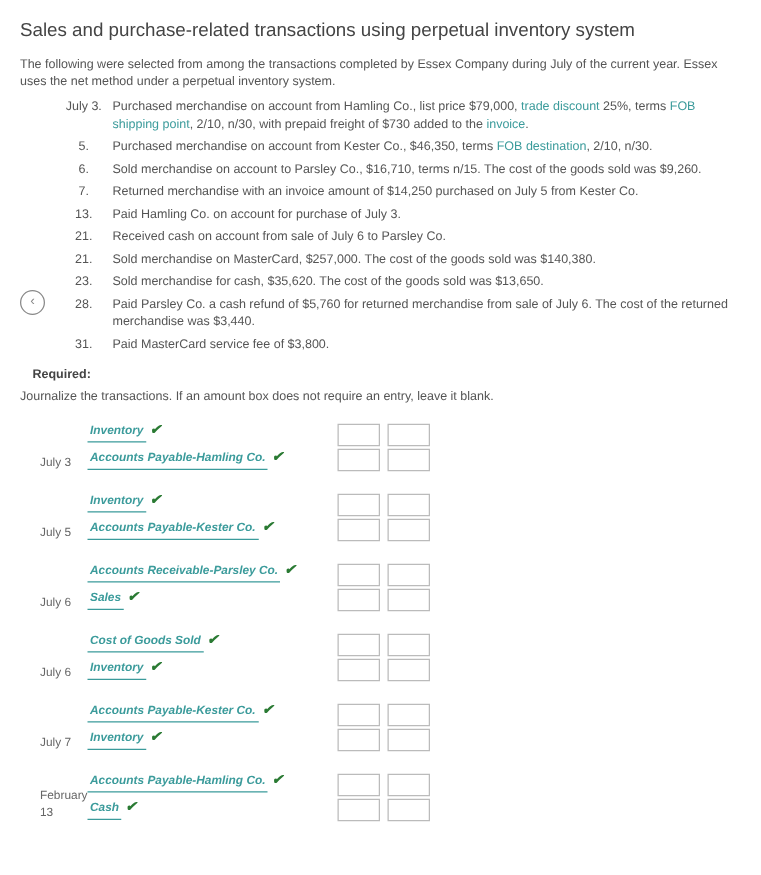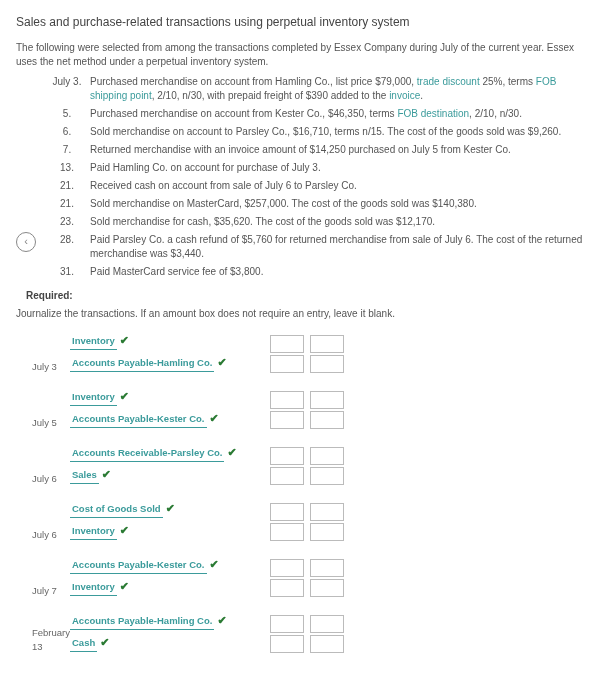--- a/index.html
+++ b/index.html
@@ -6,21 +6,21 @@
   body {
     font-family: Arial, Helvetica, sans-serif;
     font-size: 10px;
     color: #555;
     background: #fff;
     padding: 14px 16px;
     width: 609px;
     line-height: 1.4;
   }
   .title {
-    font-size: 12px;
+    font-size: 15px;
     color: #444;
     margin-bottom: 10px;
   }
   .intro { margin-bottom: 6px; }
   .tx-list {
     padding-left: 34px;
     margin-bottom: 10px;
   }
   .tx-item {
     display: flex;
@@ -41,21 +41,21 @@
     display: flex;
     align-items: flex-end;
     margin-bottom: 14px;
   }
   .jdate {
     width: 38px;
     font-size: 9.5px;
     color: #666;
     padding-top: 3px;
   }
-  .jlines { width: 200px; }
+  .jlines { width: 200px; font-style: italic; }
   .jline {
     display: flex;
     align-items: center;
     height: 20px;
   }
   .jline + .jline { margin-top: 2px; }
   .acct {
     color: #3b9b9b;
     font-weight: bold;
     font-size: 9.5px;
@@ -103,21 +103,21 @@
 <div class="page-wrap">
 
 <div class="nav-circle">‹</div>
 
 <div class="title">Sales and purchase-related transactions using perpetual inventory system</div>
 <div class="intro">The following were selected from among the transactions completed by Essex Company during July of the current year. Essex uses the net method under a perpetual inventory system.</div>
 
 <div class="tx-list" id="txlist">
       <div class="tx-item">
         <div class="tx-date">July 3.</div>
-        <div class="tx-text"><span>Purchased merchandise on account from Hamling Co., list price $79,000, </span><span class="teal">trade discount</span><span> 25%, terms </span><span class="teal">FOB shipping point</span><span>, 2/10, n/30, with prepaid freight of $390 added to the </span><span class="teal">invoice</span><span>.</span></div>
+        <div class="tx-text"><span>Purchased merchandise on account from Hamling Co., list price $79,000, </span><span class="teal">trade discount</span><span> 25%, terms </span><span class="teal">FOB shipping point</span><span>, 2/10, n/30, with prepaid freight of $730 added to the </span><span class="teal">invoice</span><span>.</span></div>
       </div>
       <div class="tx-item">
         <div class="tx-date">5.</div>
         <div class="tx-text"><span>Purchased merchandise on account from Kester Co., $46,350, terms </span><span class="teal">FOB destination</span><span>, 2/10, n/30.</span></div>
       </div>
       <div class="tx-item">
         <div class="tx-date">6.</div>
         <div class="tx-text"><span>Sold merchandise on account to Parsley Co., $16,710, terms n/15. The cost of the goods sold was $9,260.</span></div>
       </div>
       <div class="tx-item">
@@ -131,21 +131,21 @@
       <div class="tx-item">
         <div class="tx-date">21.</div>
         <div class="tx-text"><span>Received cash on account from sale of July 6 to Parsley Co.</span></div>
       </div>
       <div class="tx-item">
         <div class="tx-date">21.</div>
         <div class="tx-text"><span>Sold merchandise on MasterCard, $257,000. The cost of the goods sold was $140,380.</span></div>
       </div>
       <div class="tx-item">
         <div class="tx-date">23.</div>
-        <div class="tx-text"><span>Sold merchandise for cash, $35,620. The cost of the goods sold was $12,170.</span></div>
+        <div class="tx-text"><span>Sold merchandise for cash, $35,620. The cost of the goods sold was $13,650.</span></div>
       </div>
       <div class="tx-item">
         <div class="tx-date">28.</div>
         <div class="tx-text"><span>Paid Parsley Co. a cash refund of $5,760 for returned merchandise from sale of July 6. The cost of the returned merchandise was $3,440.</span></div>
       </div>
       <div class="tx-item">
         <div class="tx-date">31.</div>
         <div class="tx-text"><span>Paid MasterCard service fee of $3,800.</span></div>
       </div>
     </div>

